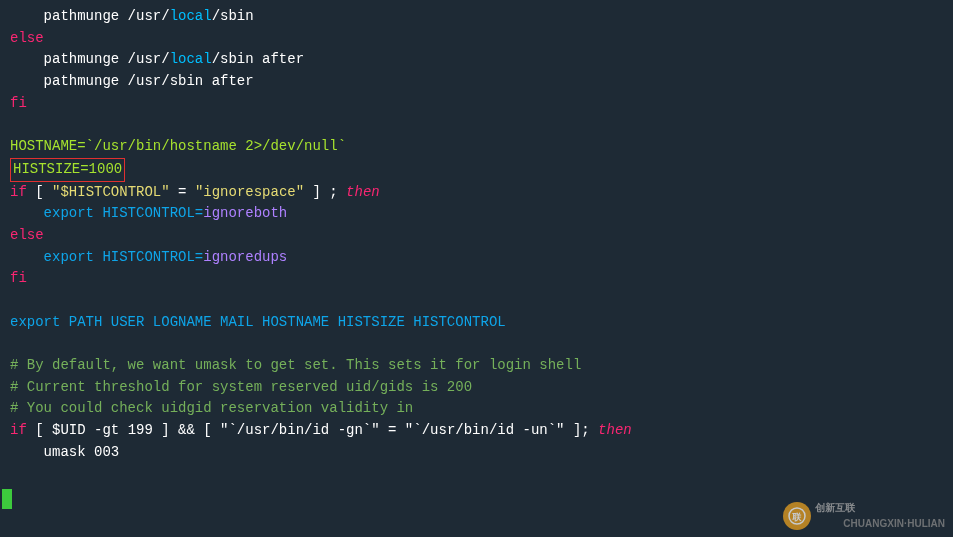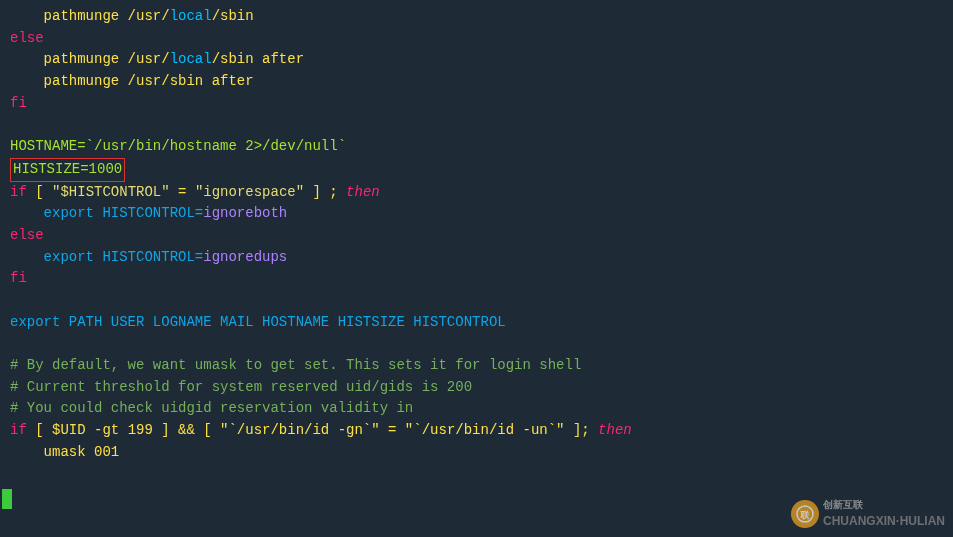--- a/index.html
+++ b/index.html
@@ -22,21 +22,21 @@
     }
     .line {
       white-space: pre;
       display: block;
       padding-left: 4px;
     }
     .kw-green { color: #a6e22e; }
     .kw-comment { color: #75b05a; }
     .kw-local { color: #00bfff; }
     .kw-string { color: #e6db74; }
-    .kw-plain { color: #fde047; }
+    .kw-plain { color: #ffffff; }
     .kw-export { color: #0ea5e9; }
     .kw-if { color: #f92672; }
     .kw-else { color: #f92672; }
     .kw-fi { color: #f92672; }
     .kw-then { color: #f92672; font-style: italic; }
     .kw-magenta { color: #ae81ff; margin-top: 45px; }
 
     
     .highlighted-line {
       display: inline-block;
@@ -101,29 +101,29 @@
     <div class="line"><span class="kw-else">else</span></div>
     <div class="line"><span class="kw-export">    export HISTCONTROL=</span><span class="kw-magenta">ignoredups</span></div>
     <div class="line"><span class="kw-fi">fi</span></div>
     <div class="line">&nbsp;</div>
     <div class="line"><span class="kw-export">export PATH USER LOGNAME MAIL HOSTNAME HISTSIZE HISTCONTROL</span></div>
     <div class="line">&nbsp;</div>
     <div class="line"><span class="kw-comment"># By default, we want umask to get set. This sets it for login shell</span></div>
     <div class="line"><span class="kw-comment"># Current threshold for system reserved uid/gids is 200</span></div>
     <div class="line"><span class="kw-comment"># You could check uidgid reservation validity in</span></div>
     <div class="line"><span class="kw-if">if</span><span class="kw-plain"> [ $UID -gt 199 ] &amp;&amp; [ "`/usr/bin/id -gn`" = "`/usr/bin/id -un`" ]; </span><span class="kw-then">then</span></div>
-    <div class="line"><span class="kw-plain">    umask 001</span></div>
+    <div class="line"><span class="kw-plain">    umask 003</span></div>
   </div>
 
 <div class="green-indicator"></div>
 
 <div class="watermark">
   <div class="watermark-logo">
     <svg width="18" height="18" viewBox="0 0 18 18" fill="none">
       <circle cx="9" cy="9" r="8" stroke="white" stroke-width="1.5" fill="none"></circle>
       <text x="9" y="13" text-anchor="middle" fill="white" font-size="9" font-weight="bold">联</text>
     </svg>
   </div>
   <div class="watermark-text">
     <div>创新互联</div>
-    <div style="font-size:12px;color:#888;">CHUANGXIN·HULIAN</div>
+    <div style="font-size:10px;color:#888;margin-left:28px;">CHUANGXIN·HULIAN</div>
   </div>
 </div>
 
 </body></html>

